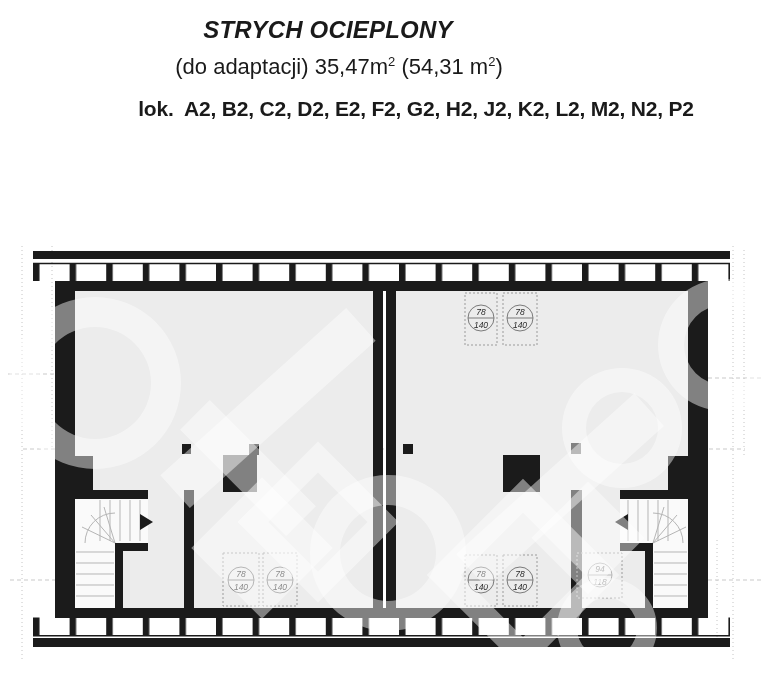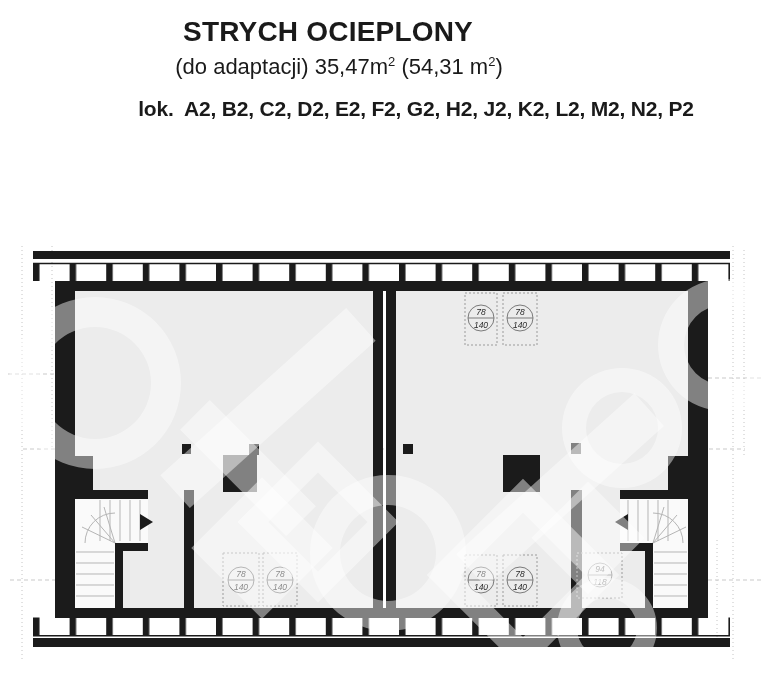--- a/index.html
+++ b/index.html
@@ -1,21 +1,21 @@
 <!DOCTYPE html>
 <html><head>
 <meta charset="utf-8">
 <style>
   html,body{margin:0;padding:0;}
   body{
     width:768px;height:673px;position:relative;background:#ffffff;
     font-family:"Liberation Sans", sans-serif;overflow:hidden;
   }
   .header{position:absolute;top:0;left:0;width:768px;text-align:center;color:#1a1a1a;}
-  .title{position:absolute;top:16px;left:0;width:656px;font-size:28px;font-weight:bold;letter-spacing:.2px;}
+  .title{position:absolute;top:16px;left:0;width:656px;font-size:24px;font-weight:bold;letter-spacing:.2px;font-style:italic;}
   .area-line{position:absolute;top:54px;left:0;width:678px;font-size:22px;font-weight:400;}
   .area-line sup{font-size:13px;line-height:0;}
   .loc-line{position:absolute;top:97px;left:0;width:768px;font-size:21px;font-weight:bold;white-space:pre;letter-spacing:-.2px;margin-left:32px;}
   svg{position:absolute;top:0;left:0;}
   .wall{fill:#1b1b1b;}
   .room{fill:#ececec;}
   .stair-area{fill:#fafafa;}
   .tread{stroke:#b5b5b5;stroke-width:1;fill:none;}
   .dashed-box{fill:none;stroke:#9a9a9a;stroke-width:1;stroke-dasharray:2,2;}
   .win-circle{fill:none;stroke:#7a7a7a;stroke-width:1;}

